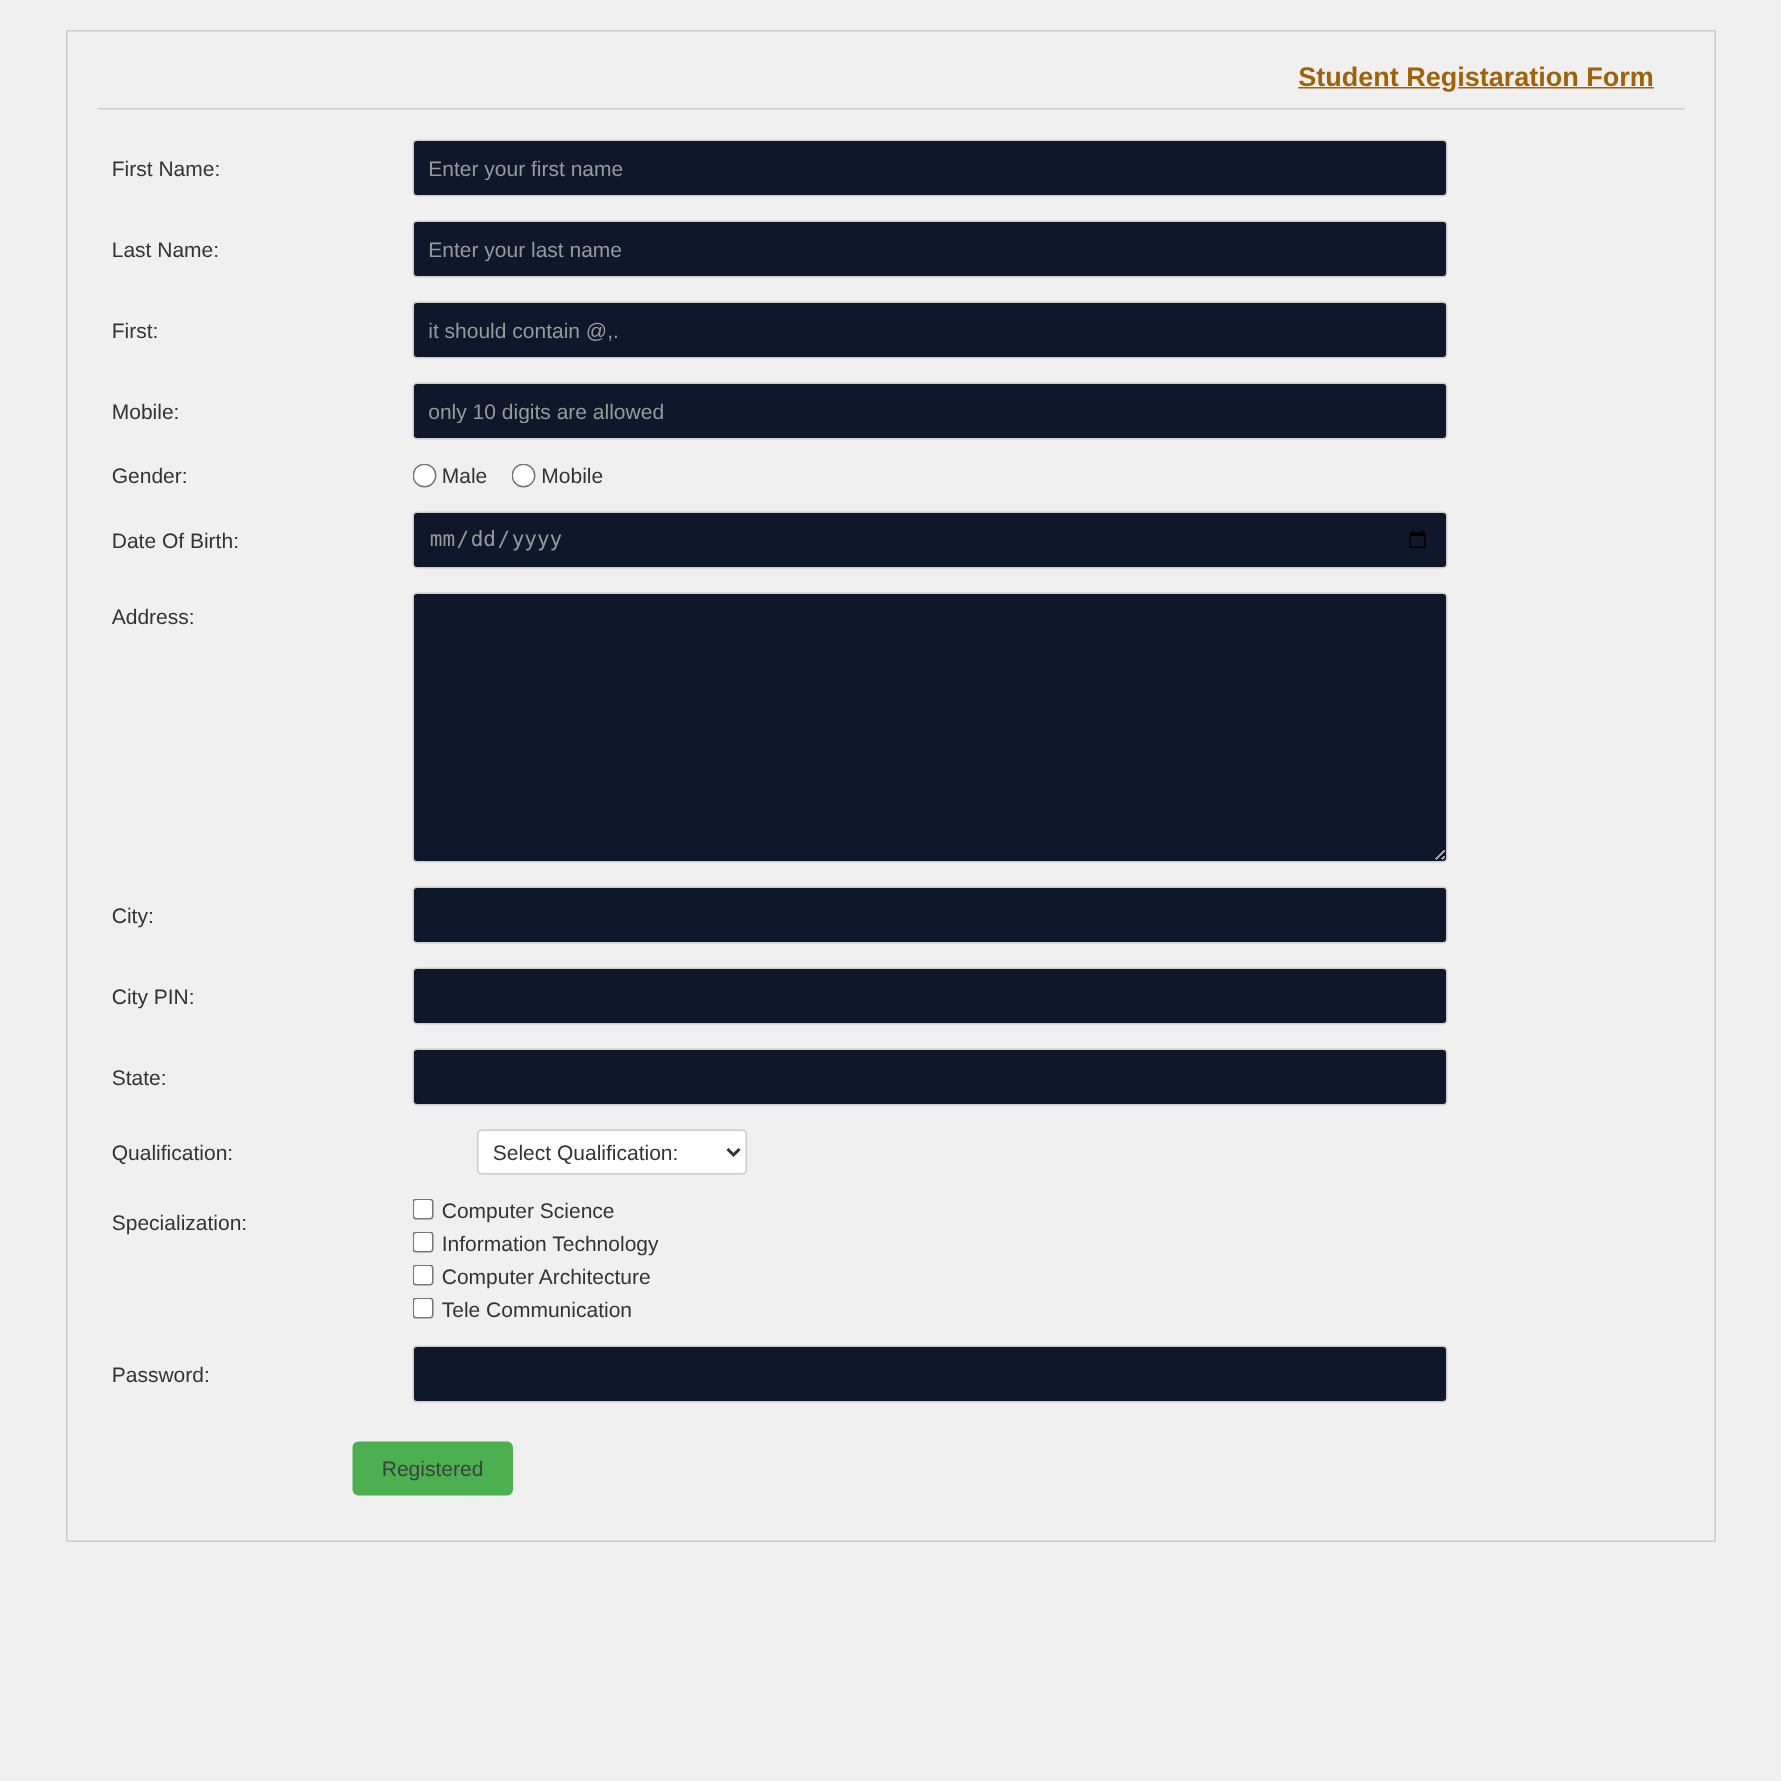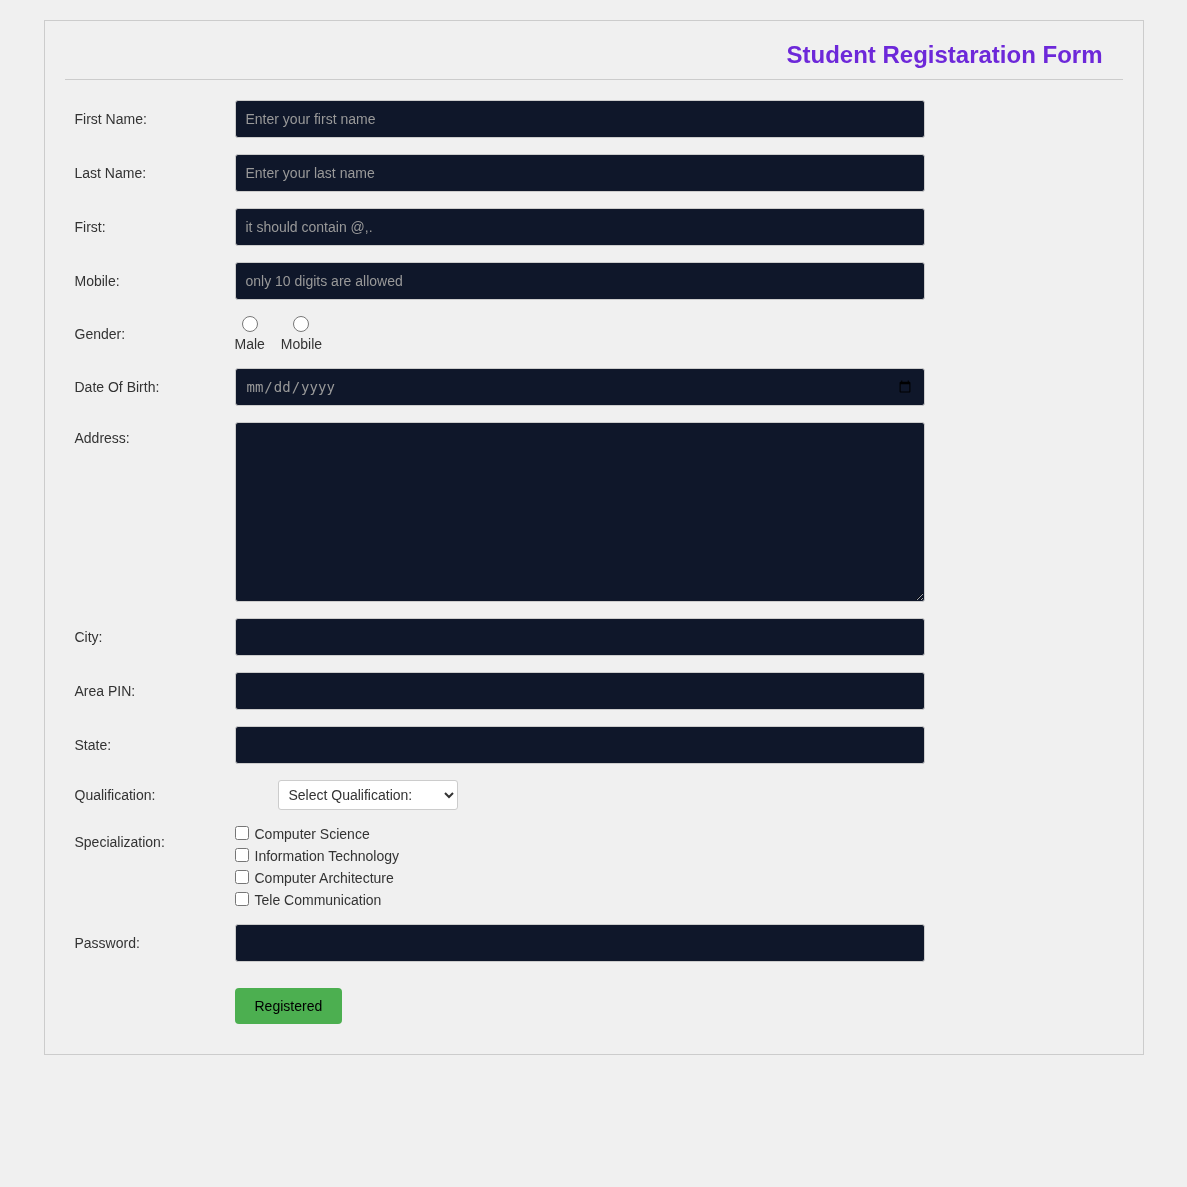--- a/index.html
+++ b/index.html
@@ -26,30 +26,32 @@
     }
 
     .header {
       text-align: right;
       padding: 10px 20px 10px 0;
       border-bottom: 1px solid #ccc;
       margin-bottom: 20px;
     }
 
     .header-title {
-      color: #6d28d9;
+      color: #a16207;
       font-weight: bold;
-      font-size: 24px;
+      font-size: 18px;
+      text-decoration: underline;
     }
 
     .form-row {
       display: flex;
       align-items: center;
       margin-bottom: 16px;
       padding: 0 10px;
+      gap: 40px;
     }
 
     .form-label {
       width: 160px;
       min-width: 160px;
       font-size: 14px;
       color: #333;
       text-align: left;
     }
 
@@ -85,21 +87,20 @@
       gap: 16px;
       flex: 1;
     }
 
     .gender-option {
       display: flex;
       align-items: center;
       gap: 4px;
       font-size: 14px;
       color: #333;
-      flex-direction: column;
     }
 
     .gender-option input[type="radio"] {
       accent-color: #333;
       width: 16px;
       height: 16px;
     }
 
     select.form-select {
       width: 180px;
@@ -128,21 +129,21 @@
       color: #333;
     }
 
     .checkbox-option input[type="checkbox"] {
       width: 14px;
       height: 14px;
     }
 
     .submit-btn {
       background-color: #4caf50;
-      color: #000000;
+      color: #404040;
       border: none;
       border-radius: 4px;
       padding: 10px 20px;
       font-size: 14px;
       cursor: pointer;
       margin-left: 170px;
       margin-top: 10px;
     }
 
     .form-row-align-top {
@@ -204,21 +205,21 @@
     <label class="form-label">Address:</label>
     <textarea class="form-input" style=""></textarea>
   </div>
 
   <div class="form-row">
     <label class="form-label">City:</label>
     <input type="text" class="form-input" style="">
   </div>
 
   <div class="form-row">
-    <label class="form-label">Area PIN:</label>
+    <label class="form-label">City PIN:</label>
     <input type="text" class="form-input" style="">
   </div>
 
   <div class="form-row">
     <label class="form-label">State:</label>
     <input type="text" class="form-input" style="">
   </div>
 
   <div class="form-row">
     <label class="form-label">Qualification:</label>

